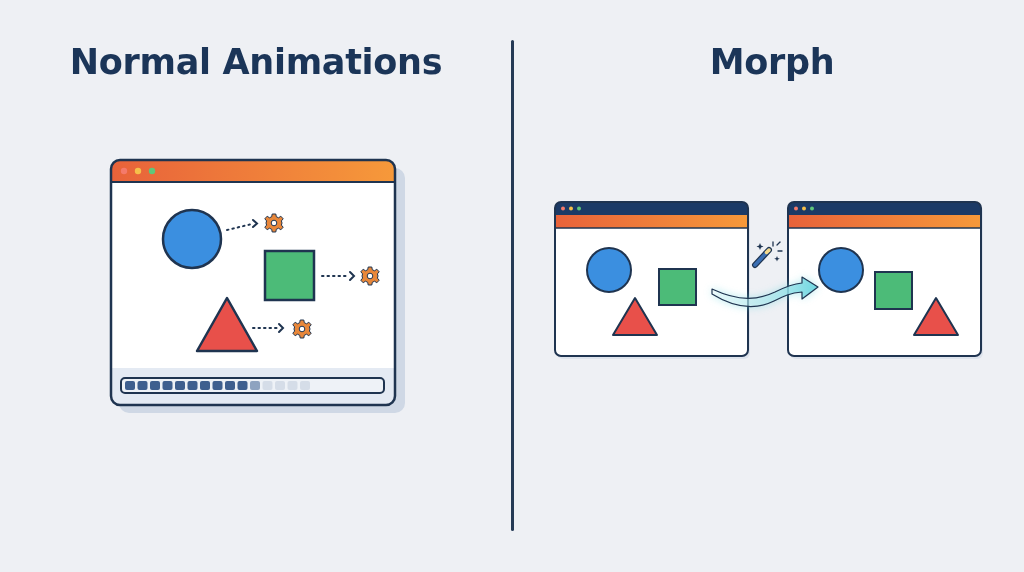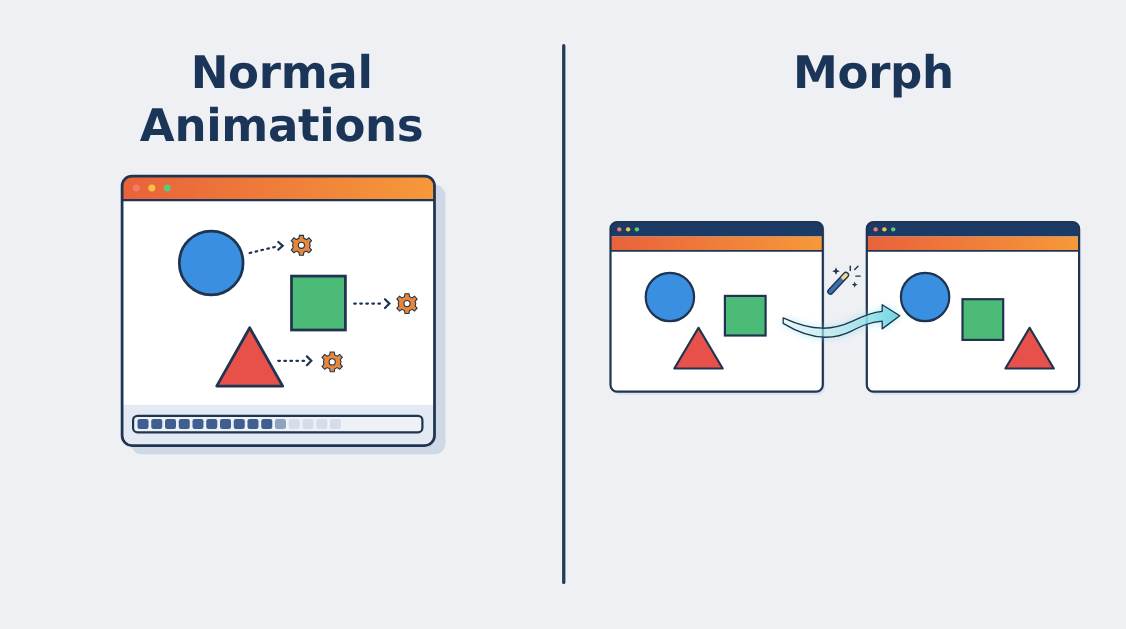--- a/index.html
+++ b/index.html
@@ -4,26 +4,26 @@
 <style>
   html, body { margin: 0; padding: 0; }
   body {
     width: 1024px; height: 572px; overflow: hidden;
     background: #eef0f4;
     font-family: "Liberation Sans", sans-serif;
     position: relative;
   }
   .title {
     position: absolute; top: 42px;
-    font-weight: bold; font-size: 41px; color: #1b3558;
+    font-weight: bold; font-size: 35px; color: #1b3558;
     letter-spacing: -0.3px; text-align: center;
     font-family: "DejaVu Sans", sans-serif;
   }
   .title.left { left: 60px; width: 392px; }
-  .title.right { left: 666px; width: 256px; }
+  .title.right { left: 644px; width: 256px; }
   .divider {
     position: absolute; left: 511px; top: 40px; width: 3px; height: 491px;
     background: #253a55; border-radius: 2px;
   }
   .abs { position: absolute; }
   svg { position: absolute; left: 0; top: 0; }
 </style>
 </head>
 <body>
 

